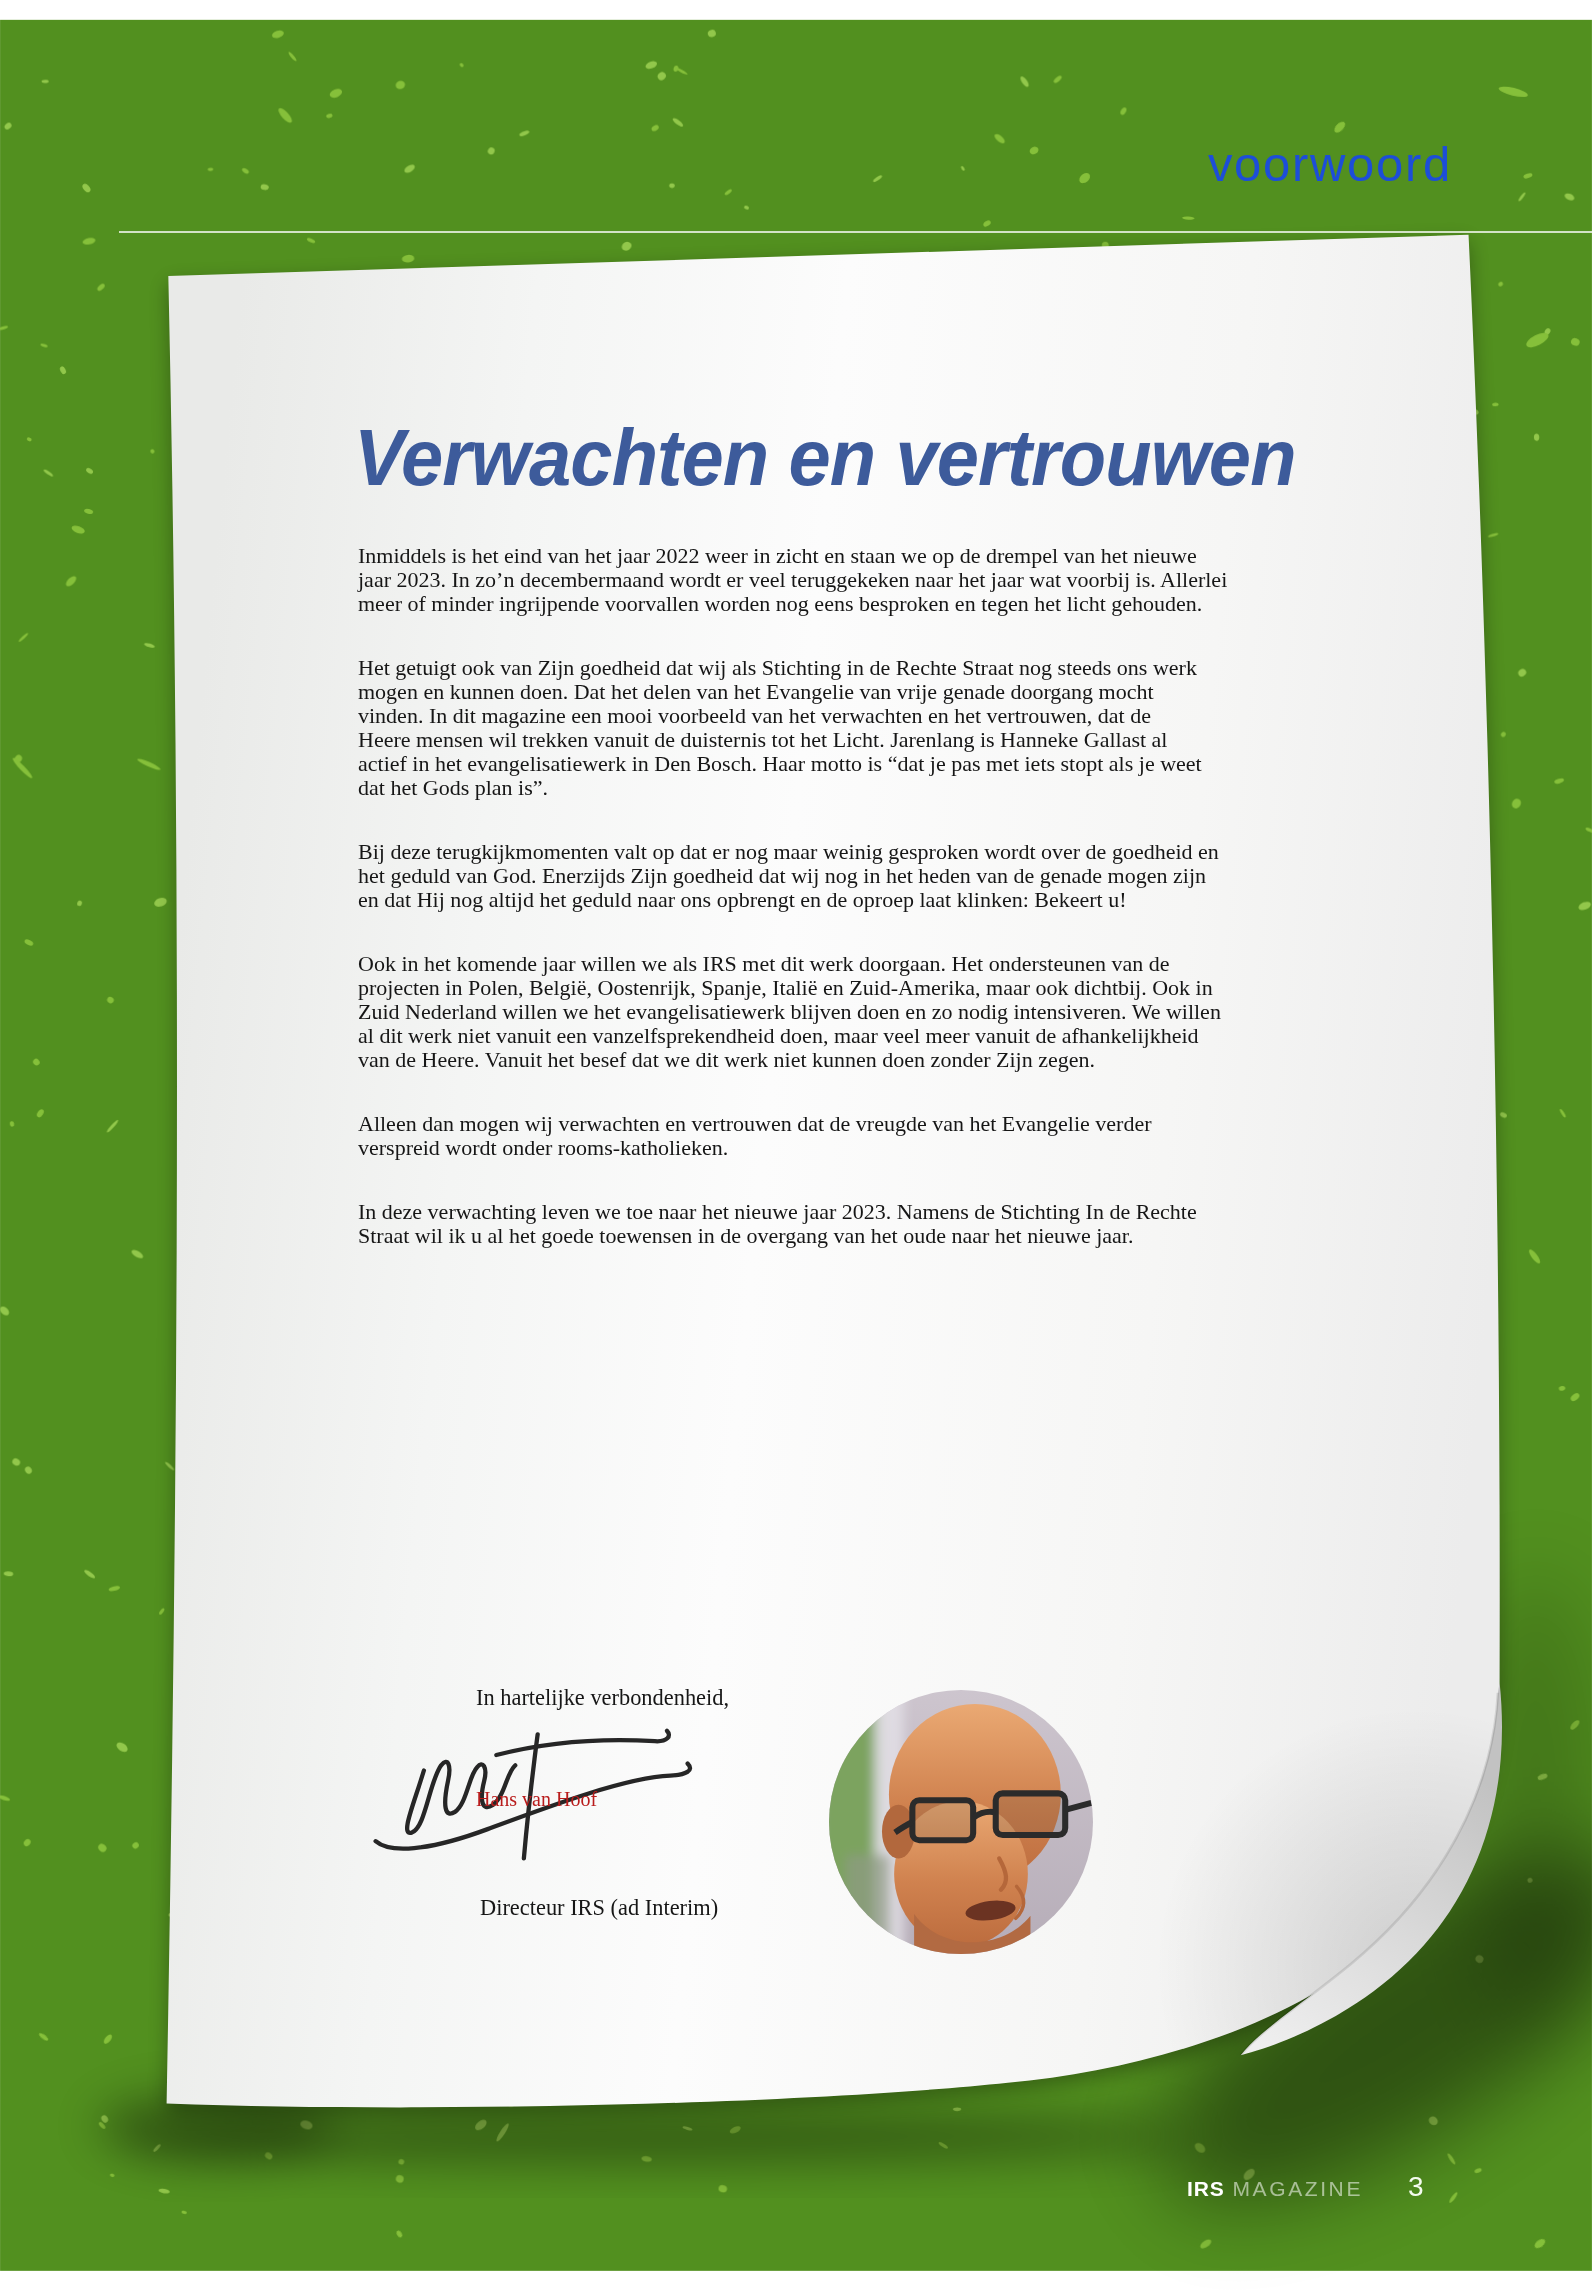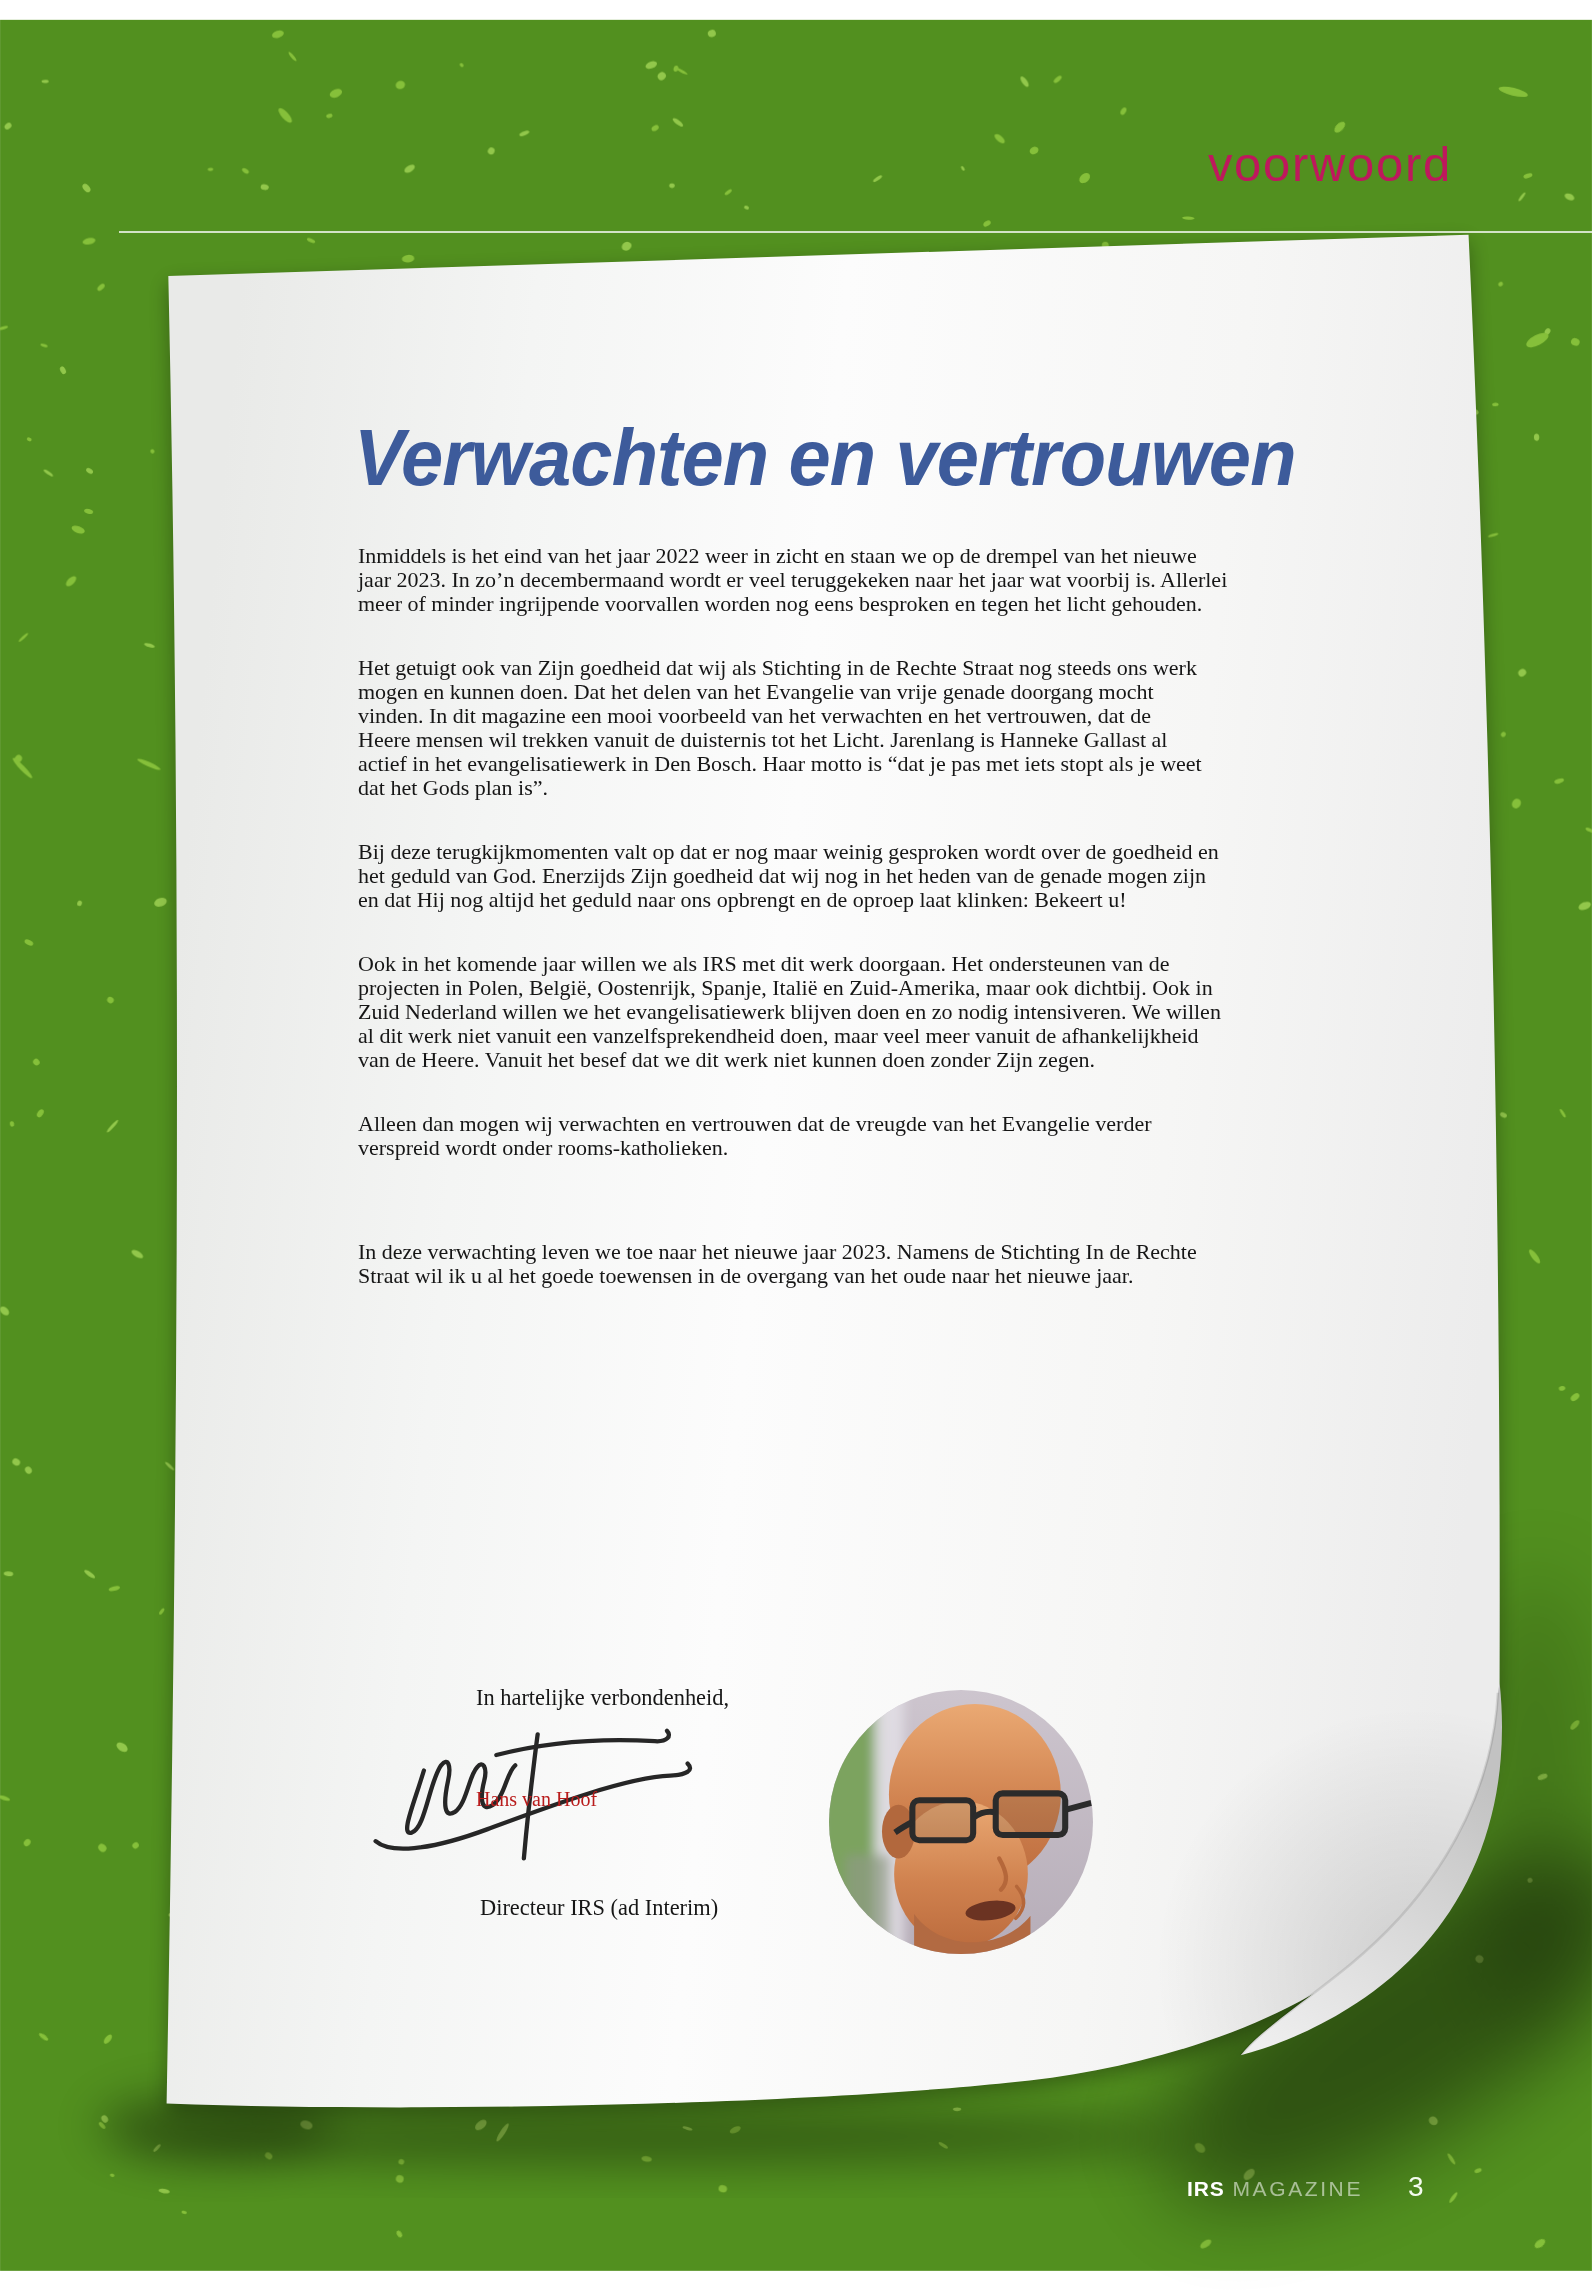--- a/index.html
+++ b/index.html
@@ -13,21 +13,21 @@
   #bg-art{position:absolute;left:0;top:0;width:1592px;height:2295px;z-index:0;}
   .layer{position:absolute;z-index:2;}
 
   
   .header-label{
     right:140px;top:136px;
     font-family:"Liberation Sans", sans-serif;
     font-weight:400;
     font-size:49px;
     letter-spacing:1.7px;
-    color:#be185d;
+    color:#1d4ed8;
   }
   .header-rule{
     left:119px;top:231px;right:0;
     height:1.7px;
     background:rgba(255,255,255,0.75);
   }
 
   
   .page-title{
     left:354px;top:412px;
@@ -42,21 +42,21 @@
     white-space:nowrap;
   }
   .body-text{
     left:358px;top:544px;width:1113px;
     display:flex;flex-direction:column;gap:40px;
     font-size:22px;
     line-height:24px;
     color:#161616;
   }
   .para{margin:0;white-space:pre-line;}
-  .para.extra-gap{margin-top:40px;}
+  .para.extra-gap{}
 
   .closing-salutation{
     left:476px;top:1685px;
     font-size:22.4px;color:#161616;
   }
   .signature-box{left:367px;top:1722px;width:362px;height:147px;}
   .closing-name{left:476px;top:1788px;font-size:20px;color:#b91c1c;}
   .closing-role{left:480px;top:1895px;font-size:22.4px;color:#161616;}
 
   .portrait{left:829px;top:1690px;width:264px;height:264px;}

